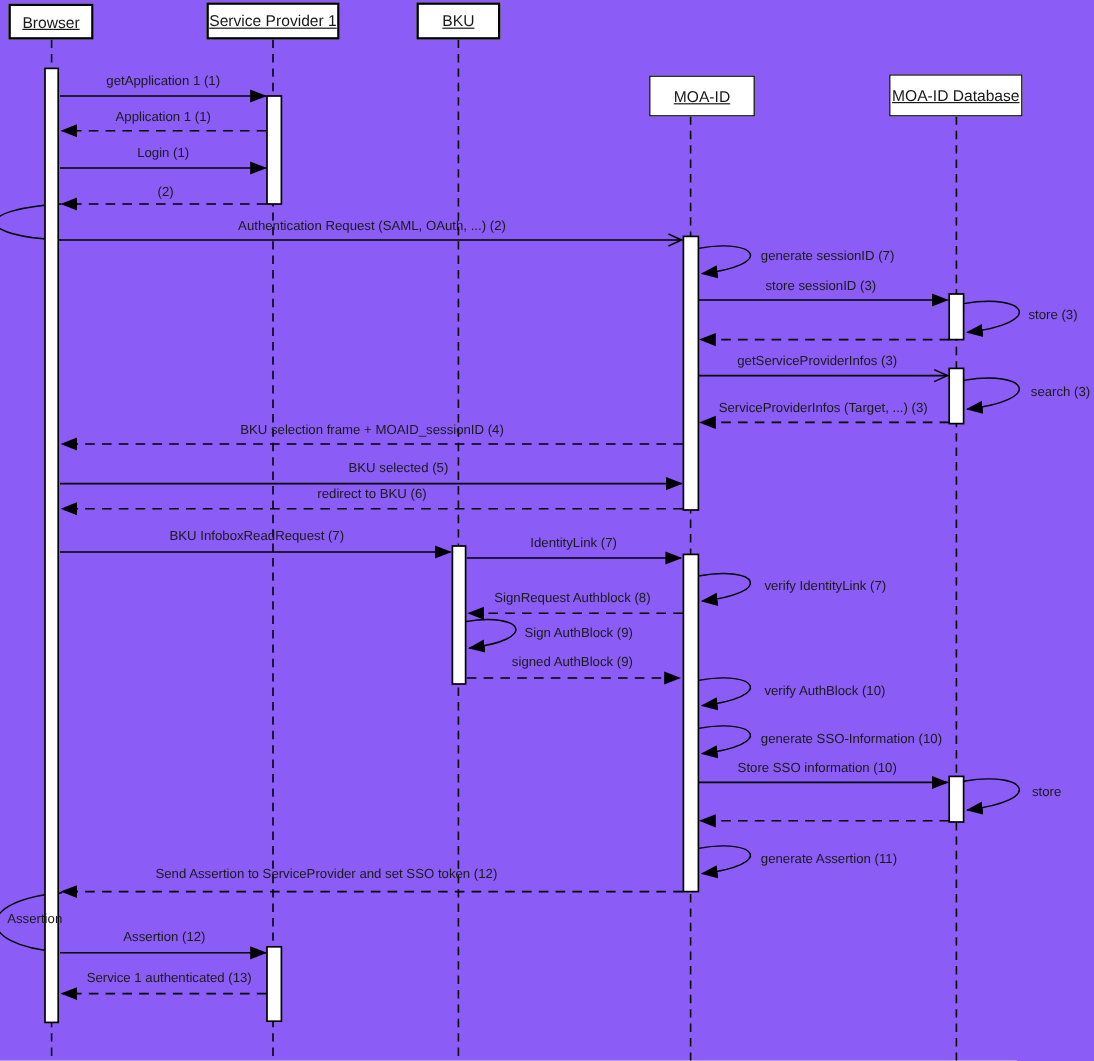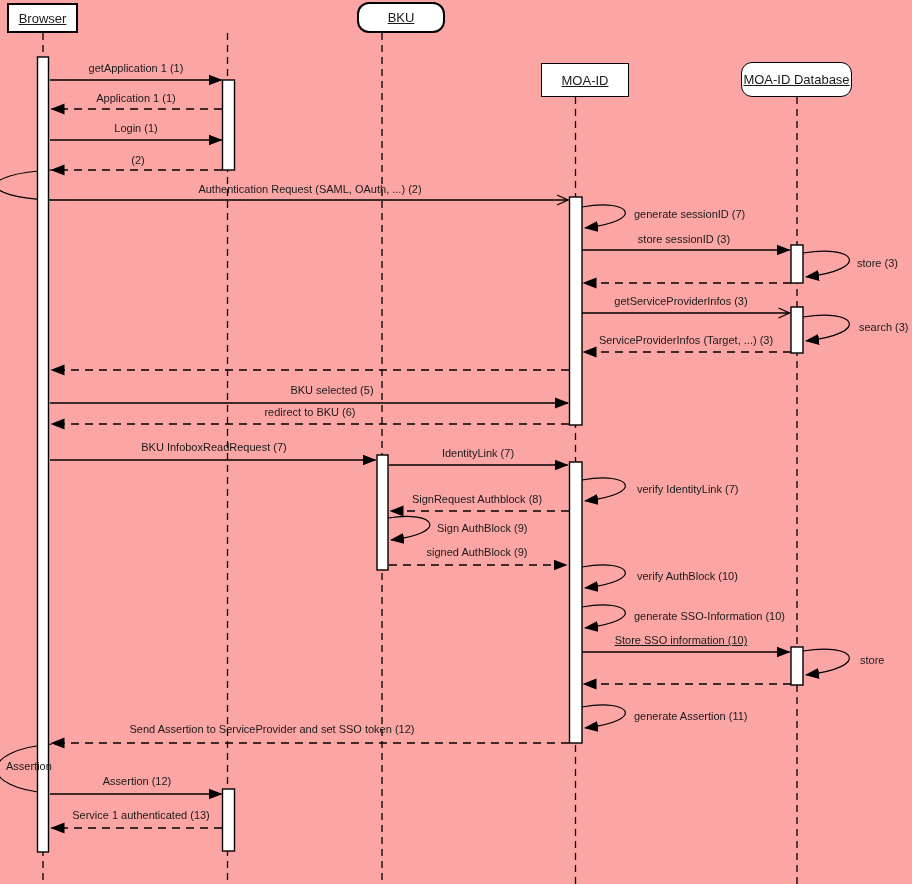--- a/index.html
+++ b/index.html
@@ -1,17 +1,17 @@
 <!DOCTYPE html>
 <html><head>
 <meta charset="utf-8">
 <style>
   html,body{margin:0;padding:0;background:#fff;}
   #canvas{
-    position:relative;width:912px;height:884px;background:#fca5a5;overflow:hidden;
+    position:relative;width:912px;height:884px;background:#8b5cf6;overflow:hidden;
     font-family:"Liberation Sans", sans-serif;color:#1a1a1a;
   }
   #wires{position:absolute;left:0;top:0;}
   .actor{
     position:absolute;background:#fff;border:2px solid #000;
     display:flex;align-items:center;justify-content:center;
     font-size:13px;color:#1a1a1a;box-sizing:border-box;
   }
   .actor.thin{border-width:1.5px;}
   .actor span{text-decoration:underline;white-space:nowrap;}
@@ -97,52 +97,56 @@
       <path d="M803 253 C 856 244, 872 269, 806 277" marker-end="url(#af)"></path>
       <path d="M803 317 C 856 308, 872 333, 806 341" marker-end="url(#af)"></path>
       <path d="M803 651 C 856 642, 872 667, 806 675" marker-end="url(#af)"></path>
       <path d="M388 518 C 436 510, 450 533, 391 540" marker-end="url(#af)"></path>
     </g>
   </svg>
 
   <div class="actor" style="left:7px;top:3px;width:71px;height:30px;">
     <span>Browser</span>
   </div>
-  <div class="actor" style="left:357px;top:2px;width:88px;height:31px;border-radius:12px;">
+  <div class="actor" style="left:172px;top:2px;width:111px;height:31px;">
+    <span>Service Provider 1</span>
+  </div>
+  <div class="actor" style="left:347px;top:2px;width:70px;height:31px;">
     <span>BKU</span>
   </div>
   <div class="actor thin" style="left:541px;top:63px;width:88px;height:34px;">
     <span>MOA-ID</span>
   </div>
-  <div class="actor thin" style="left:741px;top:62px;width:111px;height:35px;border-radius:11px;">
+  <div class="actor thin" style="left:741px;top:62px;width:111px;height:35px;">
     <span>MOA-ID Database</span>
   </div>
 
   <span class="msg ctr" style="left:136px;top:61px;">getApplication 1 (1)</span>
   <span class="msg ctr" style="left:136px;top:91px;">Application 1 (1)</span>
   <span class="msg ctr" style="left:136px;top:121px;">Login (1)</span>
   <span class="msg ctr" style="left:138px;top:153px;">(2)</span>
   <span class="msg ctr" style="left:310px;top:182px;">Authentication Request (SAML, OAuth, ...)  (2)</span>
   <span class="msg" style="left:634px;top:207px;">generate sessionID  (7)</span>
   <span class="msg ctr" style="left:684px;top:232px;">store sessionID (3)</span>
   <span class="msg" style="left:857px;top:256px;">store (3)</span>
   <span class="msg ctr" style="left:681px;top:294px;">getServiceProviderInfos (3)</span>
   <span class="msg" style="left:859px;top:320px;">search (3)</span>
   <span class="msg ctr" style="left:686px;top:333px;">ServiceProviderInfos (Target, ...) (3)</span>
+  <span class="msg ctr" style="left:310px;top:352px;">BKU selection frame + MOAID_sessionID (4)</span>
   <span class="msg ctr" style="left:310px;top:383px;padding-left:44px;">BKU selected (5)</span>
   <span class="msg ctr" style="left:310px;top:405px;">redirect to BKU (6)</span>
   <span class="msg ctr" style="left:214px;top:440px;">BKU InfoboxReadRequest (7)</span>
   <span class="msg ctr" style="left:478px;top:446px;">IdentityLink (7)</span>
   <span class="msg" style="left:637px;top:482px;">verify IdentityLink (7)</span>
   <span class="msg ctr" style="left:477px;top:492px;">SignRequest Authblock (8)</span>
   <span class="msg" style="left:437px;top:521px;">Sign AuthBlock (9)</span>
   <span class="msg ctr" style="left:477px;top:545px;">signed AuthBlock (9)</span>
   <span class="msg" style="left:637px;top:569px;">verify AuthBlock (10)</span>
   <span class="msg" style="left:634px;top:609px;">generate SSO-Information (10)</span>
-  <span class="msg ctr" style="left:681px;top:633px;text-decoration:underline;">Store SSO information (10)</span>
+  <span class="msg ctr" style="left:681px;top:633px;">Store SSO information (10)</span>
   <span class="msg" style="left:860px;top:653px;">store</span>
   <span class="msg" style="left:634px;top:709px;">generate Assertion (11)</span>
   <span class="msg ctr" style="left:272px;top:722px;">Send Assertion to ServiceProvider and set SSO token (12)</span>
   <span class="msg" style="left:6px;top:759px;">Assertion</span>
   <span class="msg ctr" style="left:137px;top:774px;">Assertion (12)</span>
   <span class="msg ctr" style="left:141px;top:808px;">Service 1 authenticated (13)</span>
 
 </div>
 
 </body></html>

